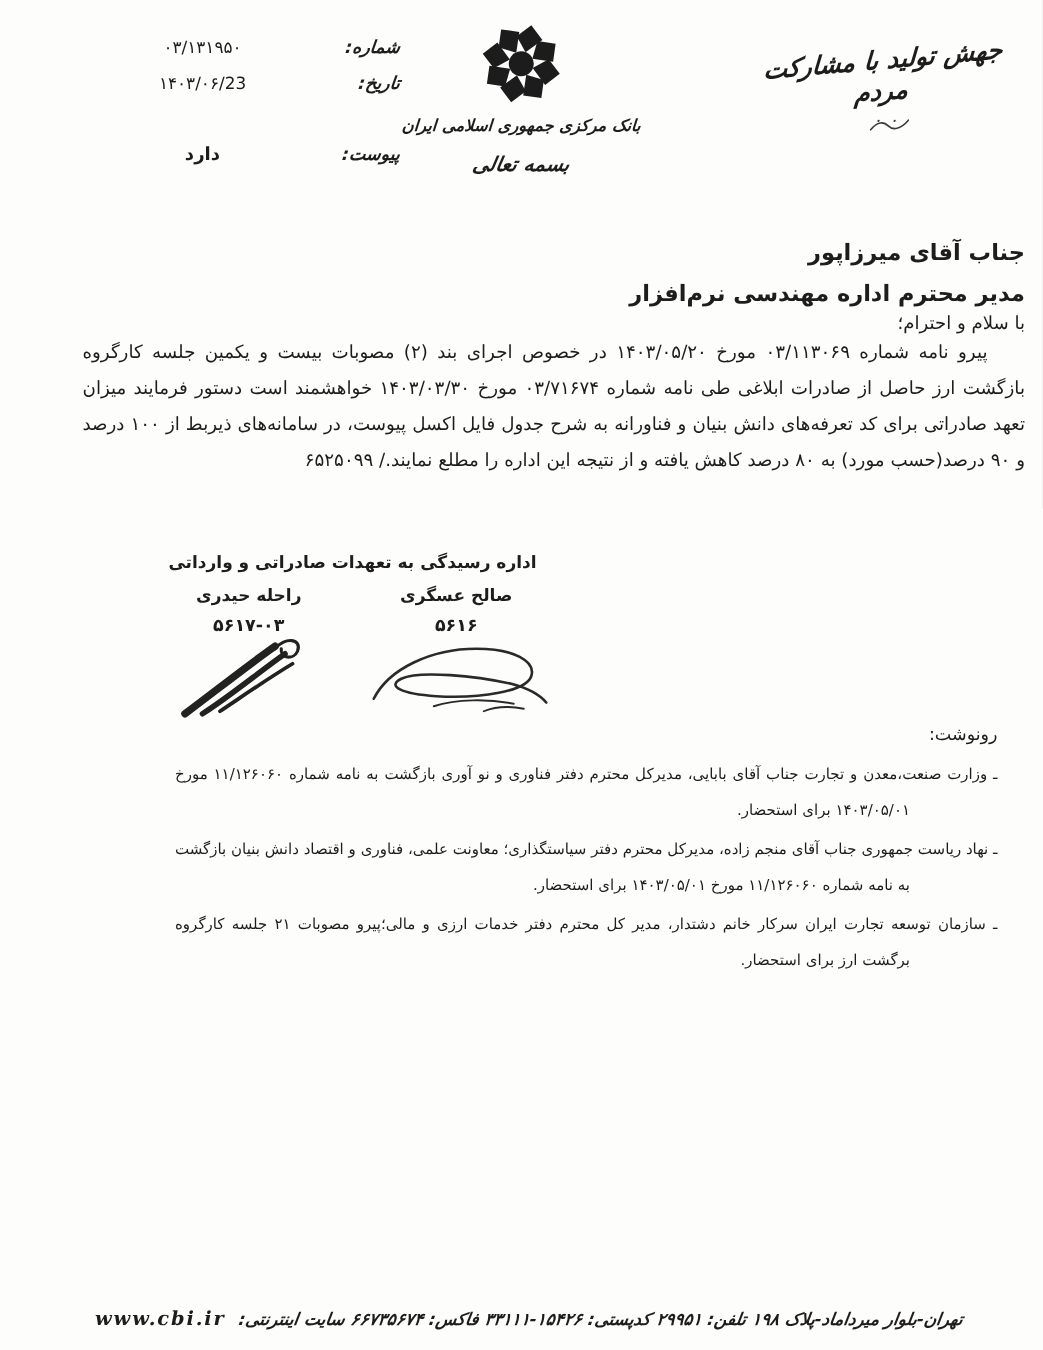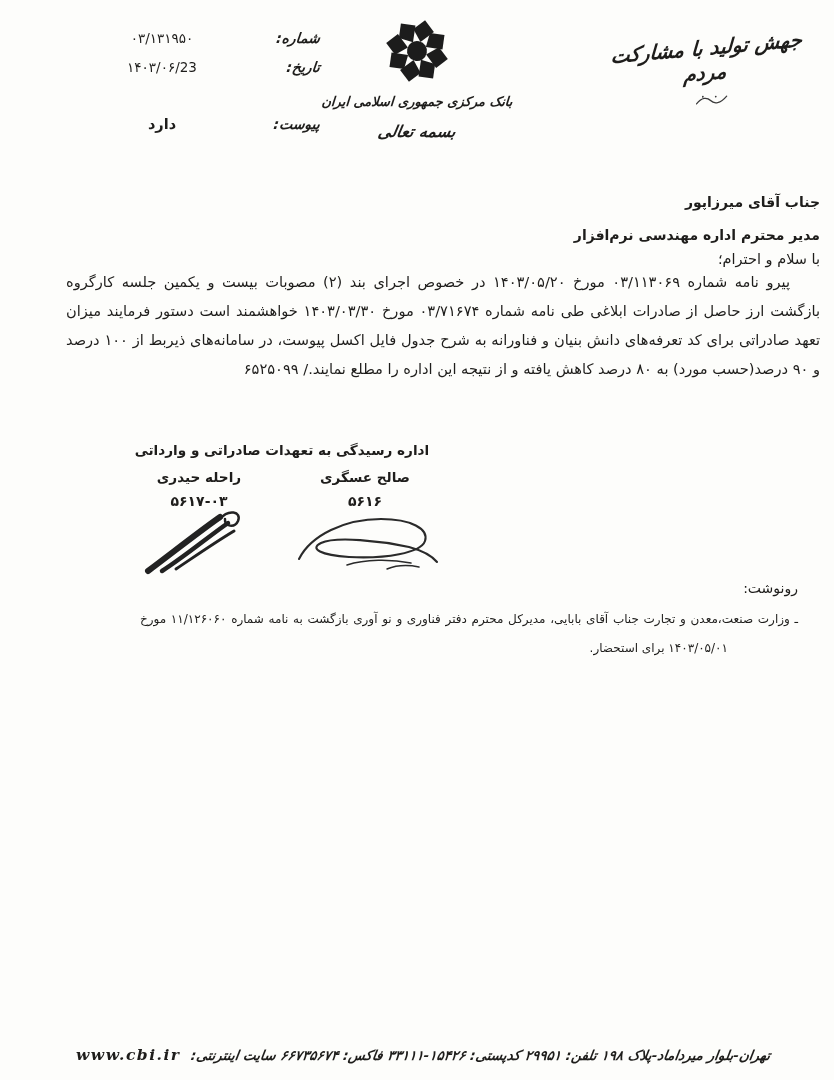--- a/index.html
+++ b/index.html
@@ -23,21 +23,21 @@
   .bank-name{font-size:13px;font-weight:bold;font-style:italic;margin-top:2px;transform:skewX(-4deg);}
   .basmala{font-size:16px;font-weight:bold;font-style:italic;margin-top:13px;transform:skewX(-10deg);}
   
   .slogan{
     position:absolute;top:36px;right:14px;width:230px;text-align:center;
     font-size:20px;font-weight:bold;font-style:italic;line-height:1.25;
     transform:rotate(-5deg) skewX(-8deg);
   }
   .slogan-mark{margin-top:2px;transform:translateX(8px);}
   
-  .recipient{position:absolute;top:186px;right:14px;left:70px;font-weight:bold;font-size:14px;line-height:33px;}
+  .recipient{position:absolute;top:186px;right:14px;left:70px;font-weight:bold;font-size:18px;line-height:33px;}
   .salutation{position:absolute;top:251px;right:14px;font-size:14.5px;}
   .body-text{
     position:absolute;top:267px;right:14px;left:66px;
     font-size:14.6px;line-height:29px;text-align:justify;text-indent:30px;
   }
   
   .sig-block{position:absolute;top:442px;left:116px;width:332px;text-align:center;}
   .sig-dept{font-size:13.6px;font-weight:bold;}
   .sig-cols{display:flex;margin-top:11px;}
   .sig-col{width:50%;}
@@ -146,20 +146,22 @@
             <path d="M80 10 C 88 0, 102 2, 98 12 C 95 19, 84 18, 85 10" stroke="#222" stroke-width="2.5" fill="none" stroke-linecap="round"></path>
           </svg>
         </div>
       </div>
     </div>
   </div>
 
   <div class="cc">
     <div class="cc-label">رونوشت:</div>
     <div class="cc-item">ـ وزارت صنعت،معدن و تجارت جناب آقای بابایی، مدیرکل محترم دفتر فناوری و نو آوری بازگشت به نامه شماره ۱۱/۱۲۶۰۶۰ مورخ ۱۴۰۳/۰۵/۰۱ برای استحضار.</div>
+    <div class="cc-item">ـ نهاد ریاست جمهوری جناب آقای منجم زاده، مدیرکل محترم دفتر سیاستگذاری؛ معاونت علمی، فناوری و اقتصاد دانش بنیان بازگشت به نامه شماره ۱۱/۱۲۶۰۶۰ مورخ ۱۴۰۳/۰۵/۰۱ برای استحضار.</div>
+    <div class="cc-item">ـ سازمان توسعه تجارت ایران سرکار خانم دشتدار، مدیر کل محترم دفتر خدمات ارزی و مالی؛پیرو مصوبات ۲۱ جلسه کارگروه برگشت ارز برای استحضار.</div>
   </div>
 
   <div class="footer">
     <span class="footer-address">تهران-بلوار میرداماد-پلاک ۱۹۸ تلفن: ۲۹۹۵۱ کدپستی: ۱۵۴۲۶-۳۳۱۱۱ فاکس: ۶۶۷۳۵۶۷۴ سایت اینترنتی:</span>
     <span class="footer-url">www.cbi.ir</span>
   </div>
 
 </div>
 
 </body></html>

